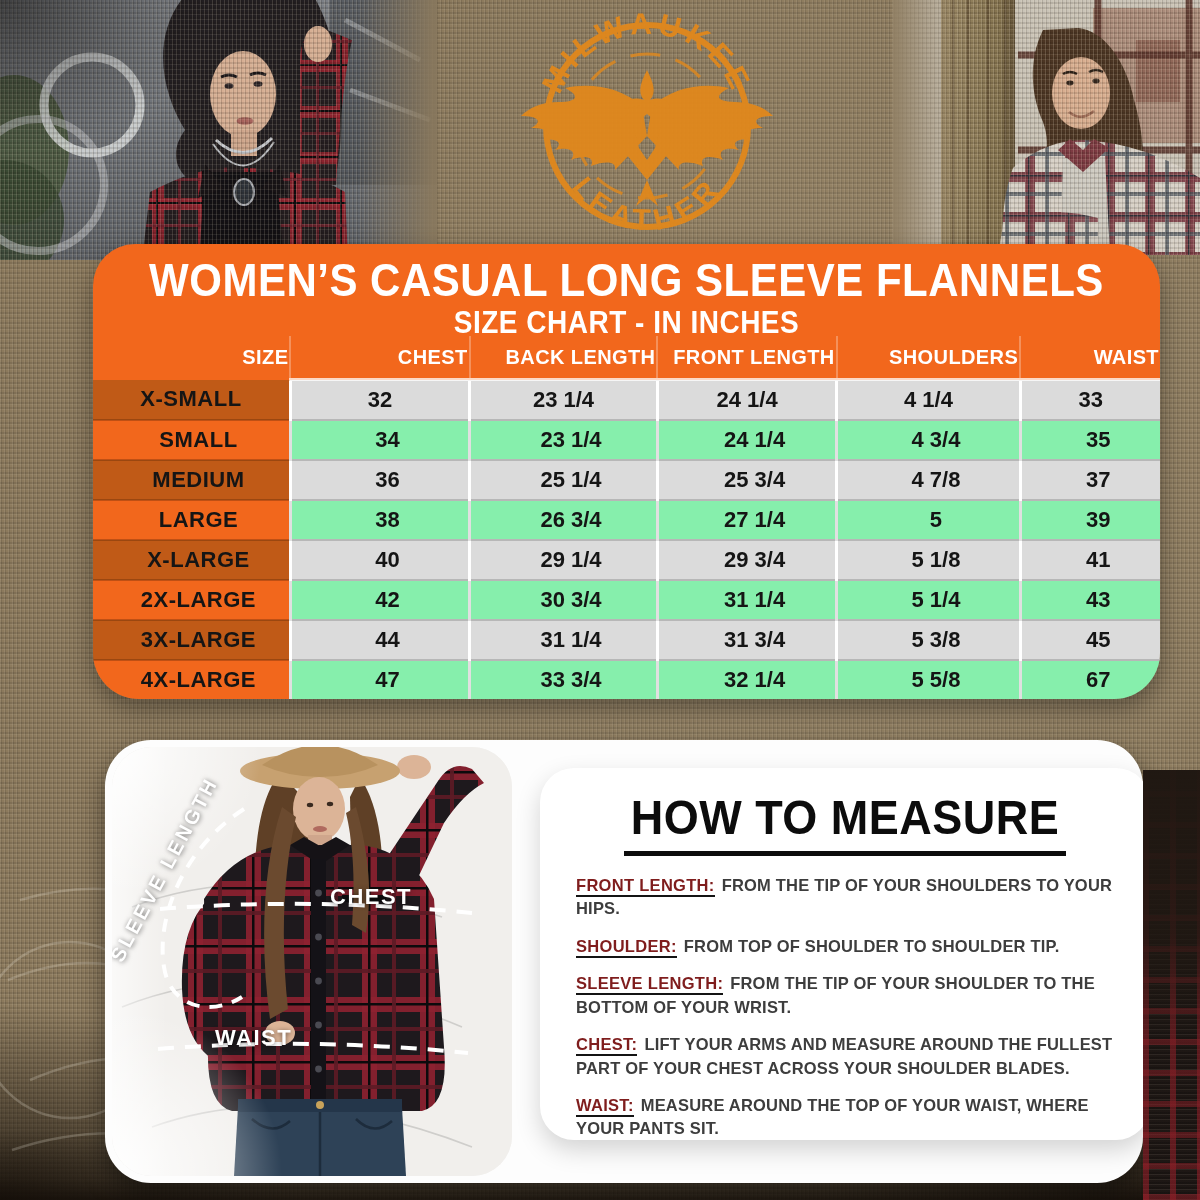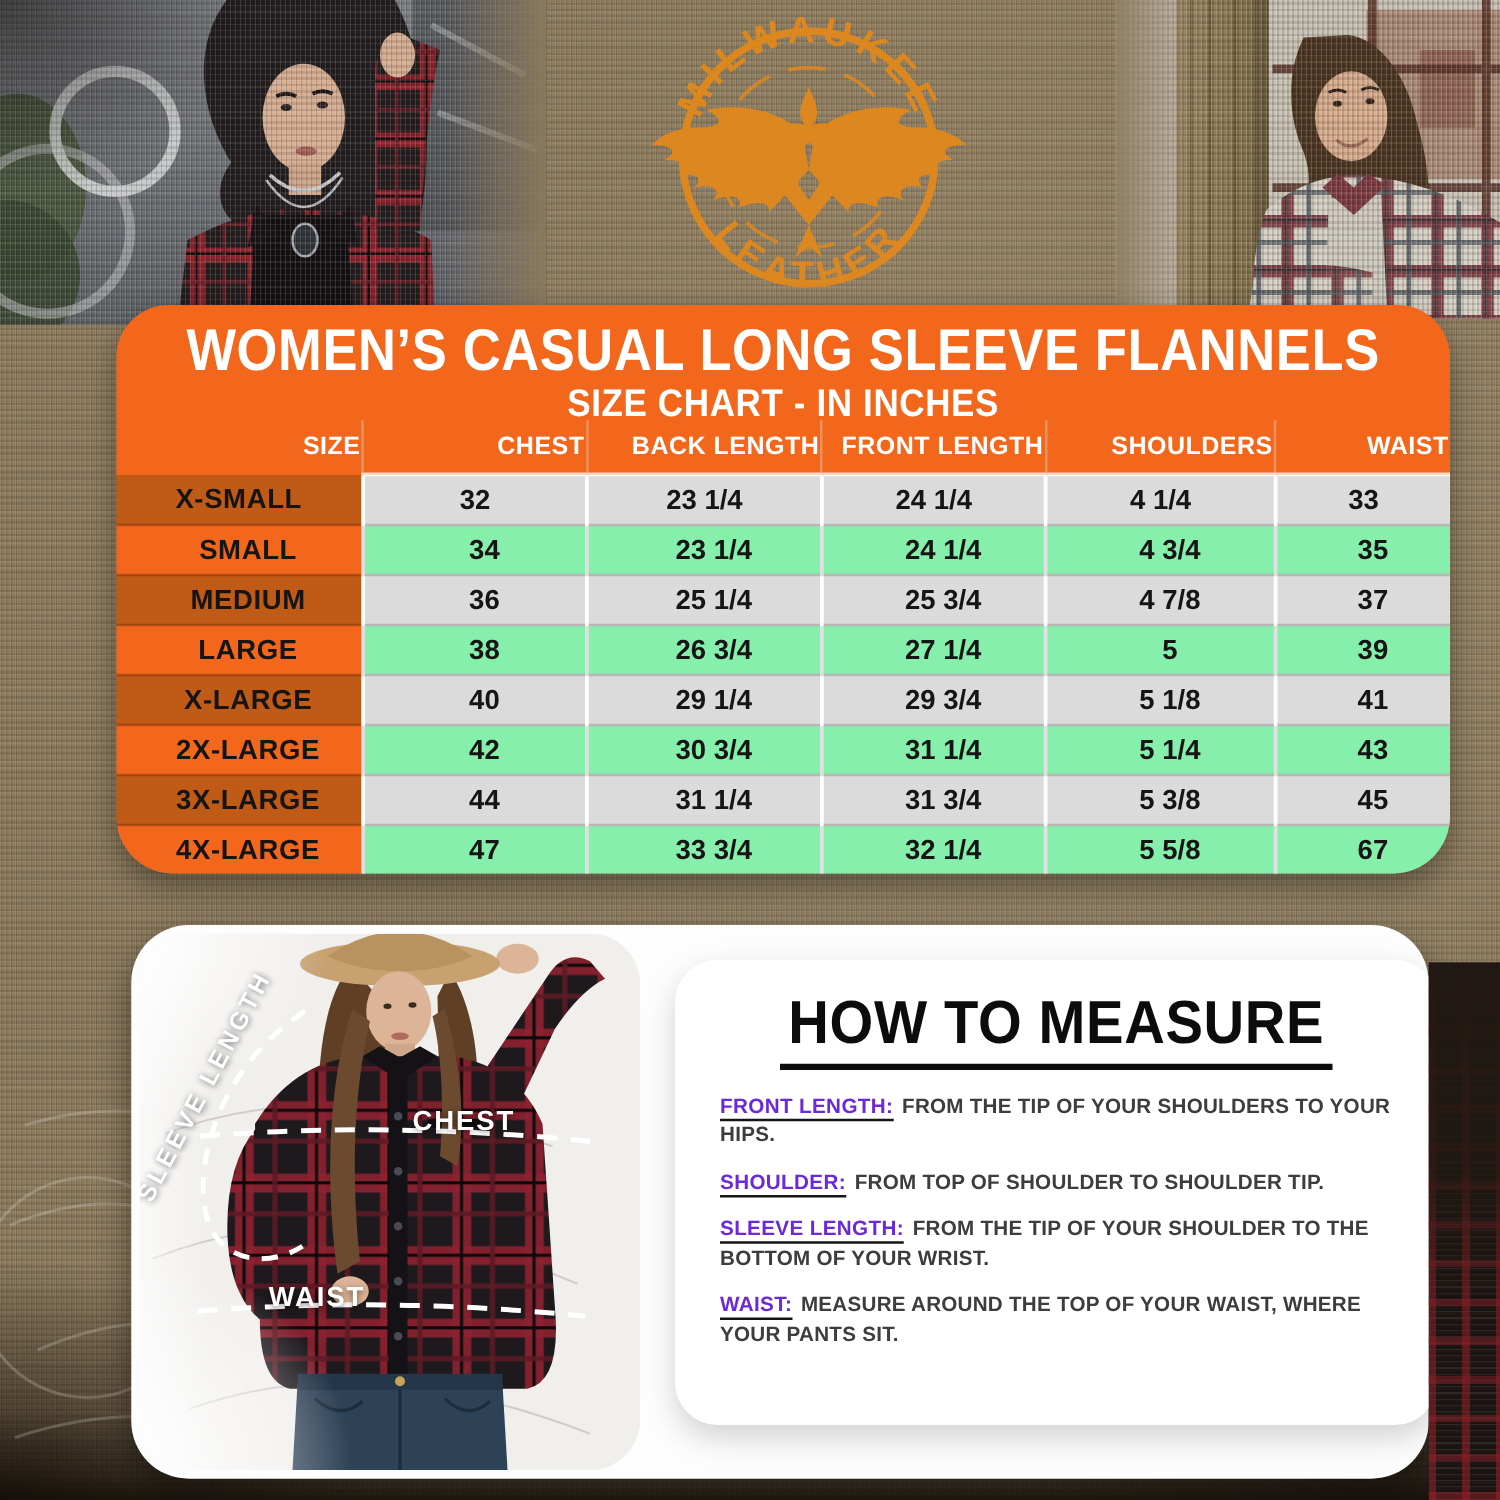--- a/index.html
+++ b/index.html
@@ -76,21 +76,21 @@
   .lbl{position:absolute;color:#fff;font-weight:bold;letter-spacing:1.5px;text-shadow:0 1px 5px rgba(0,0,0,.55);z-index:3;}
   .lbl-chest{left:218px;top:137px;font-size:22px;}
   .lbl-waist{left:103px;top:278px;font-size:22px;}
   .lbl-sleeve{left:-6px;top:208px;font-size:20px;transform:rotate(-62deg);transform-origin:left top;letter-spacing:3px;white-space:nowrap;}
 
   .measure-card{position:absolute;left:398px;top:28px;width:610px;height:372px;background:#ffffff;border-radius:34px;
     box-shadow:0 10px 24px rgba(0,0,0,.17);padding:24px 36px;box-sizing:border-box;margin-left:37px;}
   .mc-title{text-align:center;font-size:45px;font-weight:bold;color:#0c0c0c;letter-spacing:.5px;transform:scaleY(1.08);}
   .mc-underline{width:82%;height:5px;background:#0c0c0c;margin:7px auto 18px;}
   .mi{margin:0 0 14px;font-size:16.5px;line-height:1.42;}
-  .mi-label{color:#6d28d9;font-weight:bold;border-bottom:2.5px solid #141414;padding-bottom:1px;margin-right:7px;letter-spacing:.3px;}
+  .mi-label{color:#7f1d1d;font-weight:bold;border-bottom:2.5px solid #141414;padding-bottom:1px;margin-right:7px;letter-spacing:.3px;}
   .mi-text{color:#3d3d3d;font-weight:bold;letter-spacing:.2px;}
 
   
   .right-sliver{position:absolute;right:0;top:770px;width:57px;height:430px;
     background-image:
       linear-gradient(180deg, rgba(32,24,18,.98) 0%, rgba(32,24,18,.85) 38%, rgba(32,24,18,.25) 62%, rgba(32,24,18,.15) 100%),
       repeating-linear-gradient(90deg, rgba(168,32,44,.6) 0 6px, rgba(0,0,0,0) 6px 27px),
       repeating-linear-gradient(0deg, rgba(168,32,44,.5) 0 6px, rgba(0,0,0,0) 6px 31px),
       repeating-linear-gradient(0deg, rgba(230,220,200,.10) 0 1px, rgba(0,0,0,.2) 1px 3px, rgba(0,0,0,0) 3px 5px);
     background-color:#1d1715;}
@@ -385,18 +385,19 @@
       <div class="lbl lbl-chest">CHEST</div>
       <div class="lbl lbl-waist">WAIST</div>
     </div>
 
     <div class="measure-card">
       <div class="mc-title">HOW TO MEASURE</div>
       <div class="mc-underline"></div>
       <p class="mi"><span class="mi-label">FRONT LENGTH:</span><span class="mi-text">FROM THE TIP OF YOUR SHOULDERS TO YOUR HIPS.</span></p>
       <p class="mi"><span class="mi-label">SHOULDER:</span><span class="mi-text">FROM TOP OF SHOULDER TO SHOULDER TIP.</span></p>
       <p class="mi"><span class="mi-label">SLEEVE LENGTH:</span><span class="mi-text">FROM THE TIP OF YOUR SHOULDER TO THE BOTTOM OF YOUR WRIST.</span></p>
+      <p class="mi"><span class="mi-label">CHEST:</span><span class="mi-text">LIFT YOUR ARMS AND MEASURE AROUND THE FULLEST PART OF YOUR CHEST ACROSS YOUR SHOULDER BLADES.</span></p>
       <p class="mi"><span class="mi-label">WAIST:</span><span class="mi-text">MEASURE AROUND THE TOP OF YOUR WAIST, WHERE YOUR PANTS SIT.</span></p>
     </div>
   </div>
 
   <div class="right-sliver"></div>
 </div>
 
 </body></html>

